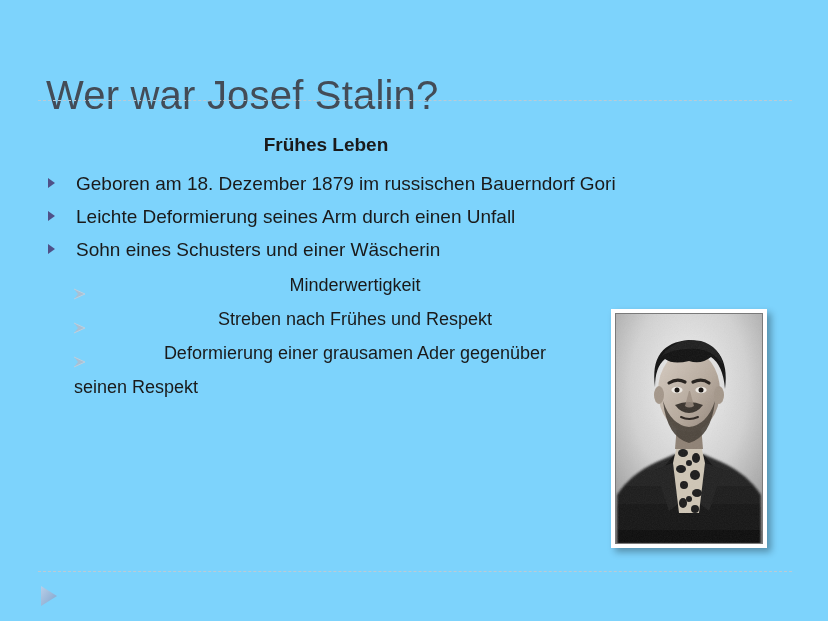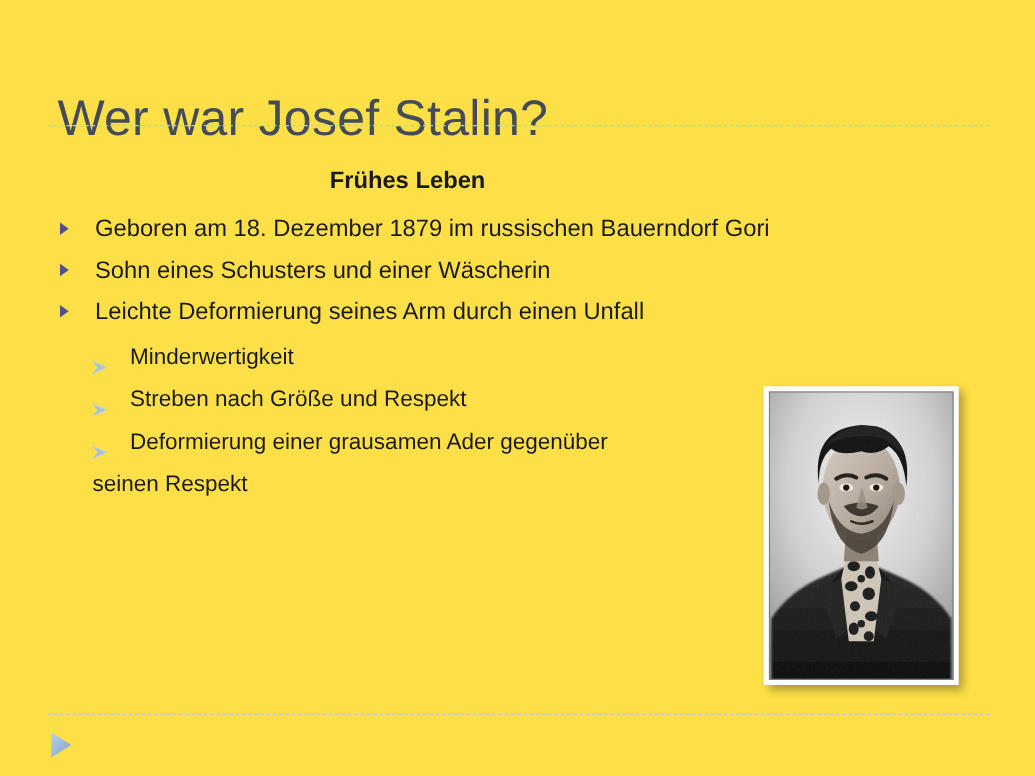--- a/index.html
+++ b/index.html
@@ -7,21 +7,21 @@
     padding: 0;
     background: #ffffff;
   }
   body {
     font-family: "Liberation Sans", sans-serif;
   }
   #slide {
     position: relative;
     width: 828px;
     height: 621px;
-    background: #fde047;
+    background: #7dd3fc;
     overflow: hidden;
   }
 
   
   #title {
     position: absolute;
     left: 46px;
     top: 44px;
     font-size: 40px;
     font-weight: normal;
@@ -85,20 +85,21 @@
     height: 0;
     border-left: 7px solid #4f5188;
     border-top: 5px solid transparent;
     border-bottom: 5px solid transparent;
   }
 
   ul.lvl2 {
     list-style: none;
     margin: 2px 0 0 0;
     padding: 0;
+    text-align: center;
   }
   ul.lvl2 > li {
     position: relative;
     padding-left: 58px;
     font-size: 18px;
     color: #1a1a1a;
     line-height: 34px;
     white-space: nowrap;
   }
   .chev2 {
@@ -156,46 +157,46 @@
 
     <div id="heading">Frühes Leben</div>
 
     <ul class="lvl1">
       <li>
         <span class="tri1"></span>
         <span>Geboren am 18. Dezember 1879 im russischen Bauerndorf Gori</span>
       </li>
       <li>
         <span class="tri1"></span>
+        <span>Leichte Deformierung seines Arm durch einen Unfall</span>
+      </li>
+      <li>
+        <span class="tri1"></span>
         <span>Sohn eines  Schusters und einer Wäscherin</span>
-      </li>
-      <li>
-        <span class="tri1"></span>
-        <span>Leichte Deformierung seines Arm durch einen Unfall</span>
       </li>
     </ul>
 
     <ul class="lvl2">
       <li>
         <span class="chev2">
           <svg width="14" height="14" viewBox="0 0 14 14">
             <path d="M1 2 L12 7 L1 12 L5 7 Z" fill="#a8c0d4"></path>
             <path d="M1 2 L12 7 L1 12" fill="none" stroke="#bcd0e0" stroke-width="1"></path>
           </svg>
         </span>
         <span>Minderwertigkeit</span>
       </li>
       <li>
         <span class="chev2">
           <svg width="14" height="14" viewBox="0 0 14 14">
             <path d="M1 2 L12 7 L1 12 L5 7 Z" fill="#a8c0d4"></path>
             <path d="M1 2 L12 7 L1 12" fill="none" stroke="#bcd0e0" stroke-width="1"></path>
           </svg>
         </span>
-        <span>Streben nach Größe und Respekt</span>
+        <span>Streben nach Frühes und Respekt</span>
       </li>
       <li>
         <span class="chev2">
           <svg width="14" height="14" viewBox="0 0 14 14">
             <path d="M1 2 L12 7 L1 12 L5 7 Z" fill="#a8c0d4"></path>
             <path d="M1 2 L12 7 L1 12" fill="none" stroke="#bcd0e0" stroke-width="1"></path>
           </svg>
         </span>
         <span>Deformierung einer grausamen Ader gegenüber</span>
       </li>

